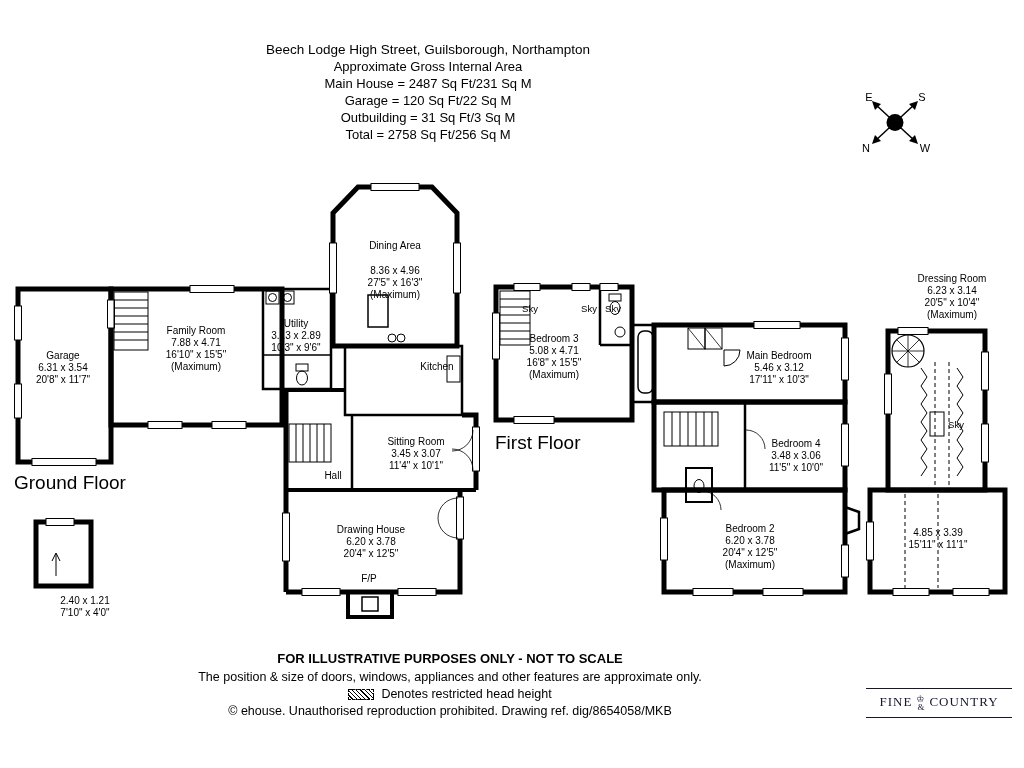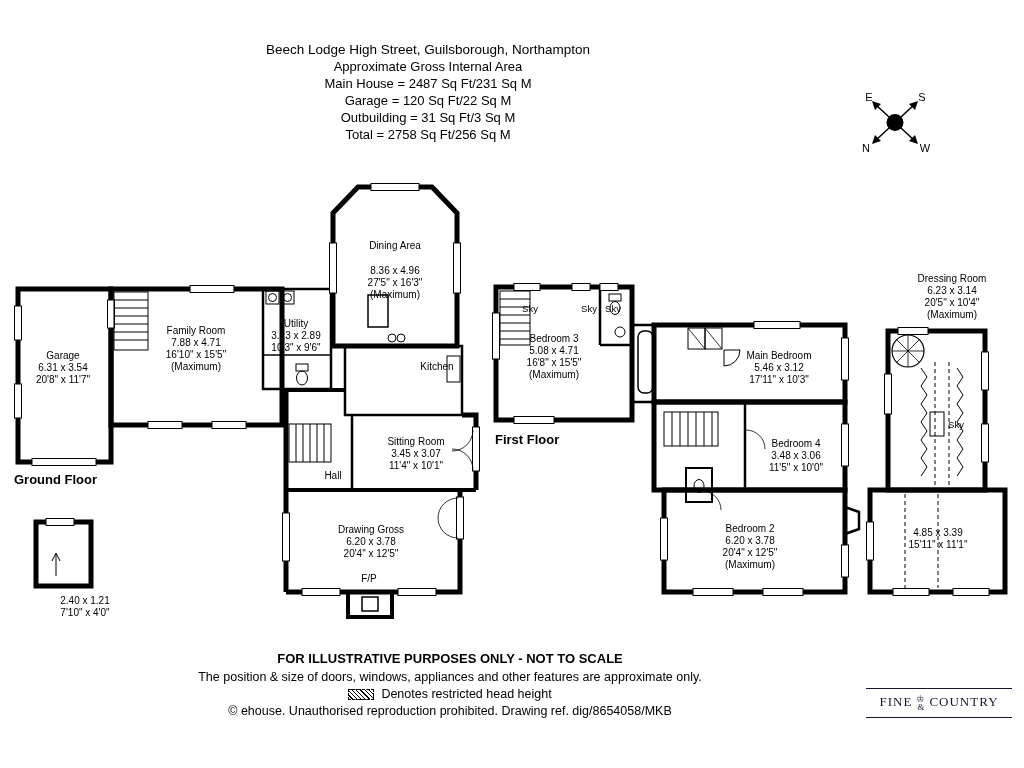--- a/index.html
+++ b/index.html
@@ -9,21 +9,21 @@
   .plan-svg { position:absolute; left:0; top:0; }
 
   .header { position:absolute; top:41px; left:0; width:856px; text-align:center;
             font-weight:normal; font-size:13px; line-height:17px; }
   .header .title { font-size:13.5px; }
 
   .room-label { position:absolute; transform:translateX(-50%); text-align:center;
                 font-size:10px; line-height:12px; white-space:nowrap; }
   .room-label .gap { height:13px; }
 
-  .floor-label { position:absolute; font-weight:bold; font-size:13px;text-align:right; }
+  .floor-label { position:absolute; font-weight:normal; font-size:19px;text-align:right; }
 
   .sky-label { position:absolute; transform:translateX(-50%); font-size:9.5px; }
 
   .compass-letter { position:absolute; transform:translate(-50%,-50%); font-size:11px; }
 
   .footer-line { position:absolute; left:0; width:900px; text-align:center; font-size:12.5px; }
   .footer-notice { top:651px; font-weight:bold; font-size:13px; }
   .footer-approx { top:670px; }
   .footer-restricted { top:687px; display:flex; justify-content:center; align-items:center; gap:7px;text-align:right; }
   .footer-copyright { top:704px; }
@@ -244,21 +244,21 @@
     <div>Sitting Room</div>
     <div>3.45 x 3.07</div>
     <div>11'4" x 10'1"</div>
   </div>
 
   <div class="room-label" style="left:333px; top:470px;">
     <div>Hall</div>
   </div>
 
   <div class="room-label" style="left:371px; top:524px;">
-    <div>Drawing Gross</div>
+    <div>Drawing House</div>
     <div>6.20 x 3.78</div>
     <div>20'4" x 12'5"</div>
   </div>
 
   <div class="room-label" style="left:369px; top:573px;">
     <div>F/P</div>
   </div>
 
   <div class="room-label" style="left:61px; top:595px;margin-left:24px;">
     <div>2.40 x 1.21</div>

